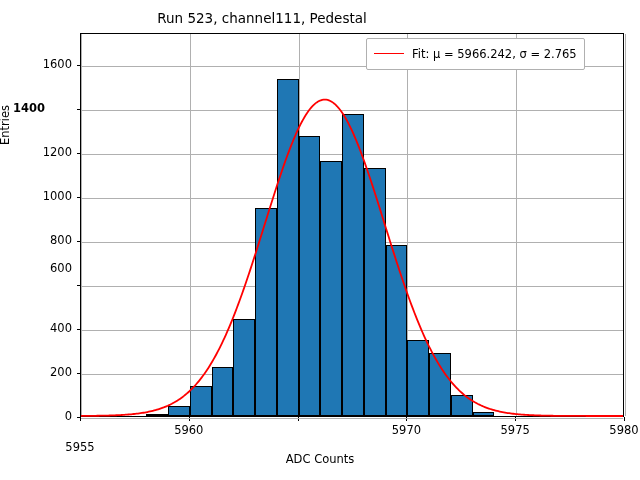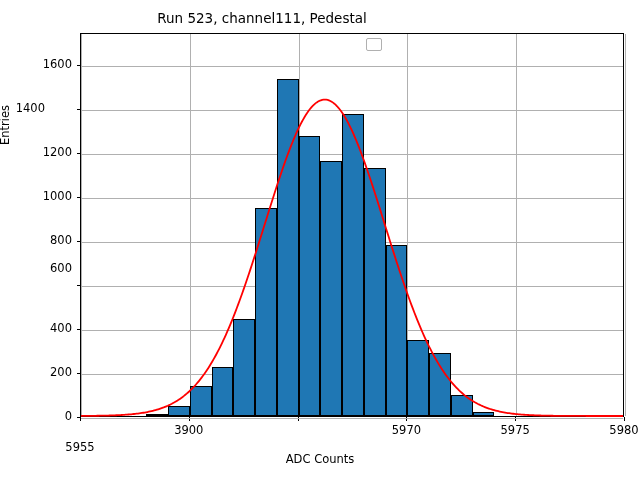--- a/index.html
+++ b/index.html
@@ -79,30 +79,30 @@
       <div class="ylabtxt" style="right: 568px; top: 321.078px; text-align: right;">400</div>
       <div class="tickmark" style="left: 76.5px; top: 329.078px; width: 3.5px; height: 1px;"></div>
       <div class="ylabtxt" style="right: 568px; top: 261px; text-align: right;">600</div>
       <div class="tickmark" style="left: 76.5px; top: 285.117px; width: 3.5px; height: 1px;"></div>
       <div class="ylabtxt" style="right: 568px; top: 233.156px; text-align: right;">800</div>
       <div class="tickmark" style="left: 76.5px; top: 241.156px; width: 3.5px; height: 1px;"></div>
       <div class="ylabtxt" style="right: 568px; top: 189.195px; text-align: right;">1000</div>
       <div class="tickmark" style="left: 76.5px; top: 197.195px; width: 3.5px; height: 1px;"></div>
       <div class="ylabtxt" style="right: 568px; top: 145.234px; text-align: center;">1200</div>
       <div class="tickmark" style="left: 76.5px; top: 153.234px; width: 3.5px; height: 1px;"></div>
-      <div class="ylabtxt" style="right: 595px; top: 101.272px; ">1400</div>
+      <div class="ylabtxt" style="right: 595px; top: 101.272px;  font-weight: bold;">1400</div>
       <div class="tickmark" style="left: 76.5px; top: 109.272px; width: 3.5px; height: 1px;"></div>
       <div class="ylabtxt" style="right: 568px; top: 57.3114px; text-align: right; margin-left: 44px;">1600</div>
       <div class="tickmark" style="left: 76.5px; top: 65.3114px; width: 3.5px; height: 1px;"></div>
     </div>
 
   <div id="xtl">
       <div class="xlabtxt" style="left: 80px; top: 423px; transform: translateX(-50%); margin-top: 17px;">5955</div>
       <div class="tickmark" style="left: 80px; top: 417px; width: 1px; height: 3.5px;"></div>
-      <div class="xlabtxt" style="left: 188.8px; top: 423px; transform: translateX(-50%);">3900</div>
+      <div class="xlabtxt" style="left: 188.8px; top: 423px; transform: translateX(-50%);">5960</div>
       <div class="tickmark" style="left: 188.8px; top: 417px; width: 1px; height: 3.5px;"></div>
       <div class="xlabtxt" style="left: 297.6px; top: 402px; transform: translateX(-50%);">5965</div>
       <div class="tickmark" style="left: 297.6px; top: 417px; width: 1px; height: 3.5px;"></div>
       <div class="xlabtxt" style="left: 406.4px; top: 423px; transform: translateX(-50%);">5970</div>
       <div class="tickmark" style="left: 406.4px; top: 417px; width: 1px; height: 3.5px;"></div>
       <div class="xlabtxt" style="left: 515.2px; top: 423px; transform: translateX(-50%);">5975</div>
       <div class="tickmark" style="left: 515.2px; top: 417px; width: 1px; height: 3.5px;"></div>
       <div class="xlabtxt" style="left: 624px; top: 423px; transform: translateX(-50%);">5980</div>
       <div class="tickmark" style="left: 624px; top: 417px; width: 1px; height: 3.5px;"></div>
     </div>
@@ -145,15 +145,19 @@
         <div class="bar" style="left: 348.16px; width: 21.76px; height: 62.6445px; background: rgb(31, 119, 180); border-color: rgb(0, 0, 0);"></div>
         <div class="bar" style="left: 369.92px; width: 21.76px; height: 20.8815px; background: rgb(31, 119, 180); border-color: rgb(0, 0, 0);"></div>
         <div class="bar" style="left: 391.68px; width: 21.76px; height: 3.9565px; background: rgb(31, 119, 180); border-color: rgb(0, 0, 0);"></div>
       </div>
     <svg id="fitsvg" viewBox="0 0 544 384" preserveAspectRatio="none">
       <path id="fitpath" fill="none" stroke="#ff0000" stroke-width="1.8" vector-effect="non-scaling-stroke" d="M0.00 383.92 L1.36 383.91 L2.72 383.90 L4.08 383.89 L5.44 383.88 L6.80 383.87 L8.16 383.86 L9.52 383.85 L10.88 383.83 L12.24 383.82 L13.60 383.80 L14.96 383.78 L16.32 383.76 L17.68 383.74 L19.04 383.72 L20.40 383.69 L21.76 383.67 L23.12 383.64 L24.48 383.61 L25.84 383.57 L27.20 383.54 L28.56 383.50 L29.92 383.45 L31.28 383.41 L32.64 383.36 L34.00 383.31 L35.36 383.25 L36.72 383.19 L38.08 383.12 L39.44 383.05 L40.80 382.98 L42.16 382.89 L43.52 382.81 L44.88 382.71 L46.24 382.61 L47.60 382.51 L48.96 382.39 L50.32 382.27 L51.68 382.14 L53.04 382.00 L54.40 381.85 L55.76 381.69 L57.12 381.53 L58.48 381.35 L59.84 381.15 L61.20 380.95 L62.56 380.73 L63.92 380.50 L65.28 380.26 L66.64 380.00 L68.00 379.72 L69.36 379.43 L70.72 379.12 L72.08 378.79 L73.44 378.45 L74.80 378.08 L76.16 377.69 L77.52 377.28 L78.88 376.85 L80.24 376.39 L81.60 375.90 L82.96 375.40 L84.32 374.86 L85.68 374.29 L87.04 373.70 L88.40 373.07 L89.76 372.42 L91.12 371.73 L92.48 371.00 L93.84 370.24 L95.20 369.44 L96.56 368.60 L97.92 367.73 L99.28 366.81 L100.64 365.85 L102.00 364.85 L103.36 363.80 L104.72 362.70 L106.08 361.56 L107.44 360.36 L108.80 359.12 L110.16 357.82 L111.52 356.47 L112.88 355.07 L114.24 353.61 L115.60 352.09 L116.96 350.52 L118.32 348.88 L119.68 347.18 L121.04 345.42 L122.40 343.60 L123.76 341.71 L125.12 339.76 L126.48 337.74 L127.84 335.65 L129.20 333.50 L130.56 331.27 L131.92 328.98 L133.28 326.61 L134.64 324.18 L136.00 321.67 L137.36 319.09 L138.72 316.44 L140.08 313.71 L141.44 310.92 L142.80 308.05 L144.16 305.11 L145.52 302.09 L146.88 299.01 L148.24 295.85 L149.60 292.62 L150.96 289.32 L152.32 285.96 L153.68 282.53 L155.04 279.03 L156.40 275.46 L157.76 271.83 L159.12 268.14 L160.48 264.39 L161.84 260.58 L163.20 256.71 L164.56 252.79 L165.92 248.82 L167.28 244.80 L168.64 240.73 L170.00 236.62 L171.36 232.47 L172.72 228.28 L174.08 224.05 L175.44 219.80 L176.80 215.52 L178.16 211.21 L179.52 206.89 L180.88 202.55 L182.24 198.20 L183.60 193.84 L184.96 189.48 L186.32 185.12 L187.68 180.77 L189.04 176.43 L190.40 172.10 L191.76 167.80 L193.12 163.52 L194.48 159.27 L195.84 155.05 L197.20 150.88 L198.56 146.75 L199.92 142.67 L201.28 138.64 L202.64 134.68 L204.00 130.78 L205.36 126.95 L206.72 123.19 L208.08 119.52 L209.44 115.93 L210.80 112.44 L212.16 109.03 L213.52 105.73 L214.88 102.53 L216.24 99.44 L217.60 96.46 L218.96 93.60 L220.32 90.86 L221.68 88.25 L223.04 85.77 L224.40 83.41 L225.76 81.20 L227.12 79.12 L228.48 77.19 L229.84 75.40 L231.20 73.76 L232.56 72.27 L233.92 70.94 L235.28 69.76 L236.64 68.73 L238.00 67.86 L239.36 67.16 L240.72 66.61 L242.08 66.23 L243.44 66.00 L244.80 65.94 L246.16 66.04 L247.52 66.31 L248.88 66.74 L250.24 67.32 L251.60 68.07 L252.96 68.98 L254.32 70.04 L255.68 71.26 L257.04 72.64 L258.40 74.17 L259.76 75.85 L261.12 77.67 L262.48 79.64 L263.84 81.75 L265.20 84.00 L266.56 86.39 L267.92 88.91 L269.28 91.55 L270.64 94.32 L272.00 97.21 L273.36 100.22 L274.72 103.34 L276.08 106.57 L277.44 109.90 L278.80 113.32 L280.16 116.84 L281.52 120.45 L282.88 124.15 L284.24 127.92 L285.60 131.77 L286.96 135.69 L288.32 139.67 L289.68 143.71 L291.04 147.80 L292.40 151.94 L293.76 156.13 L295.12 160.35 L296.48 164.61 L297.84 168.90 L299.20 173.21 L300.56 177.54 L301.92 181.89 L303.28 186.24 L304.64 190.60 L306.00 194.96 L307.36 199.32 L308.72 203.66 L310.08 208.00 L311.44 212.32 L312.80 216.62 L314.16 220.89 L315.52 225.14 L316.88 229.35 L318.24 233.53 L319.60 237.67 L320.96 241.77 L322.32 245.83 L323.68 249.84 L325.04 253.80 L326.40 257.71 L327.76 261.56 L329.12 265.35 L330.48 269.09 L331.84 272.77 L333.20 276.38 L334.56 279.93 L335.92 283.41 L337.28 286.83 L338.64 290.18 L340.00 293.45 L341.36 296.66 L342.72 299.80 L344.08 302.87 L345.44 305.87 L346.80 308.79 L348.16 311.64 L349.52 314.42 L350.88 317.12 L352.24 319.76 L353.60 322.32 L354.96 324.81 L356.32 327.23 L357.68 329.57 L359.04 331.85 L360.40 334.06 L361.76 336.19 L363.12 338.26 L364.48 340.27 L365.84 342.20 L367.20 344.07 L368.56 345.88 L369.92 347.62 L371.28 349.31 L372.64 350.93 L374.00 352.49 L375.36 353.99 L376.72 355.44 L378.08 356.83 L379.44 358.16 L380.80 359.44 L382.16 360.67 L383.52 361.85 L384.88 362.99 L386.24 364.07 L387.60 365.11 L388.96 366.10 L390.32 367.05 L391.68 367.96 L393.04 368.82 L394.40 369.65 L395.76 370.44 L397.12 371.19 L398.48 371.91 L399.84 372.59 L401.20 373.24 L402.56 373.85 L403.92 374.44 L405.28 375.00 L406.64 375.53 L408.00 376.03 L409.36 376.51 L410.72 376.96 L412.08 377.39 L413.44 377.79 L414.80 378.17 L416.16 378.54 L417.52 378.88 L418.88 379.20 L420.24 379.51 L421.60 379.79 L422.96 380.07 L424.32 380.32 L425.68 380.56 L427.04 380.79 L428.40 381.00 L429.76 381.20 L431.12 381.39 L432.48 381.57 L433.84 381.74 L435.20 381.89 L436.56 382.04 L437.92 382.17 L439.28 382.30 L440.64 382.42 L442.00 382.54 L443.36 382.64 L444.72 382.74 L446.08 382.83 L447.44 382.92 L448.80 383.00 L450.16 383.07 L451.52 383.14 L452.88 383.20 L454.24 383.26 L455.60 383.32 L456.96 383.37 L458.32 383.42 L459.68 383.47 L461.04 383.51 L462.40 383.55 L463.76 383.58 L465.12 383.61 L466.48 383.65 L467.84 383.67 L469.20 383.70 L470.56 383.72 L471.92 383.75 L473.28 383.77 L474.64 383.79 L476.00 383.80 L477.36 383.82 L478.72 383.84 L480.08 383.85 L481.44 383.86 L482.80 383.87 L484.16 383.88 L485.52 383.89 L486.88 383.90 L488.24 383.91 L489.60 383.92 L490.96 383.93 L492.32 383.93 L493.68 383.94 L495.04 383.94 L496.40 383.95 L497.76 383.95 L499.12 383.96 L500.48 383.96 L501.84 383.97 L503.20 383.97 L504.56 383.97 L505.92 383.97 L507.28 383.98 L508.64 383.98 L510.00 383.98 L511.36 383.98 L512.72 383.98 L514.08 383.99 L515.44 383.99 L516.80 383.99 L518.16 383.99 L519.52 383.99 L520.88 383.99 L522.24 383.99 L523.60 383.99 L524.96 383.99 L526.32 383.99 L527.68 384.00 L529.04 384.00 L530.40 384.00 L531.76 384.00 L533.12 384.00 L534.48 384.00 L535.84 384.00 L537.20 384.00 L538.56 384.00 L539.92 384.00 L541.28 384.00 L542.64 384.00 L544.00 384.00 "></path>
     </svg>
   </div>
 
   <div id="legend">
+    <div class="lgrow">
+      <span class="lgkeyline"></span>
+      <span class="lgtxt">Fit: μ = 5966.242, σ = 2.765</span>
+    </div>
   </div>
 
 </div>
 
 </body></html>

